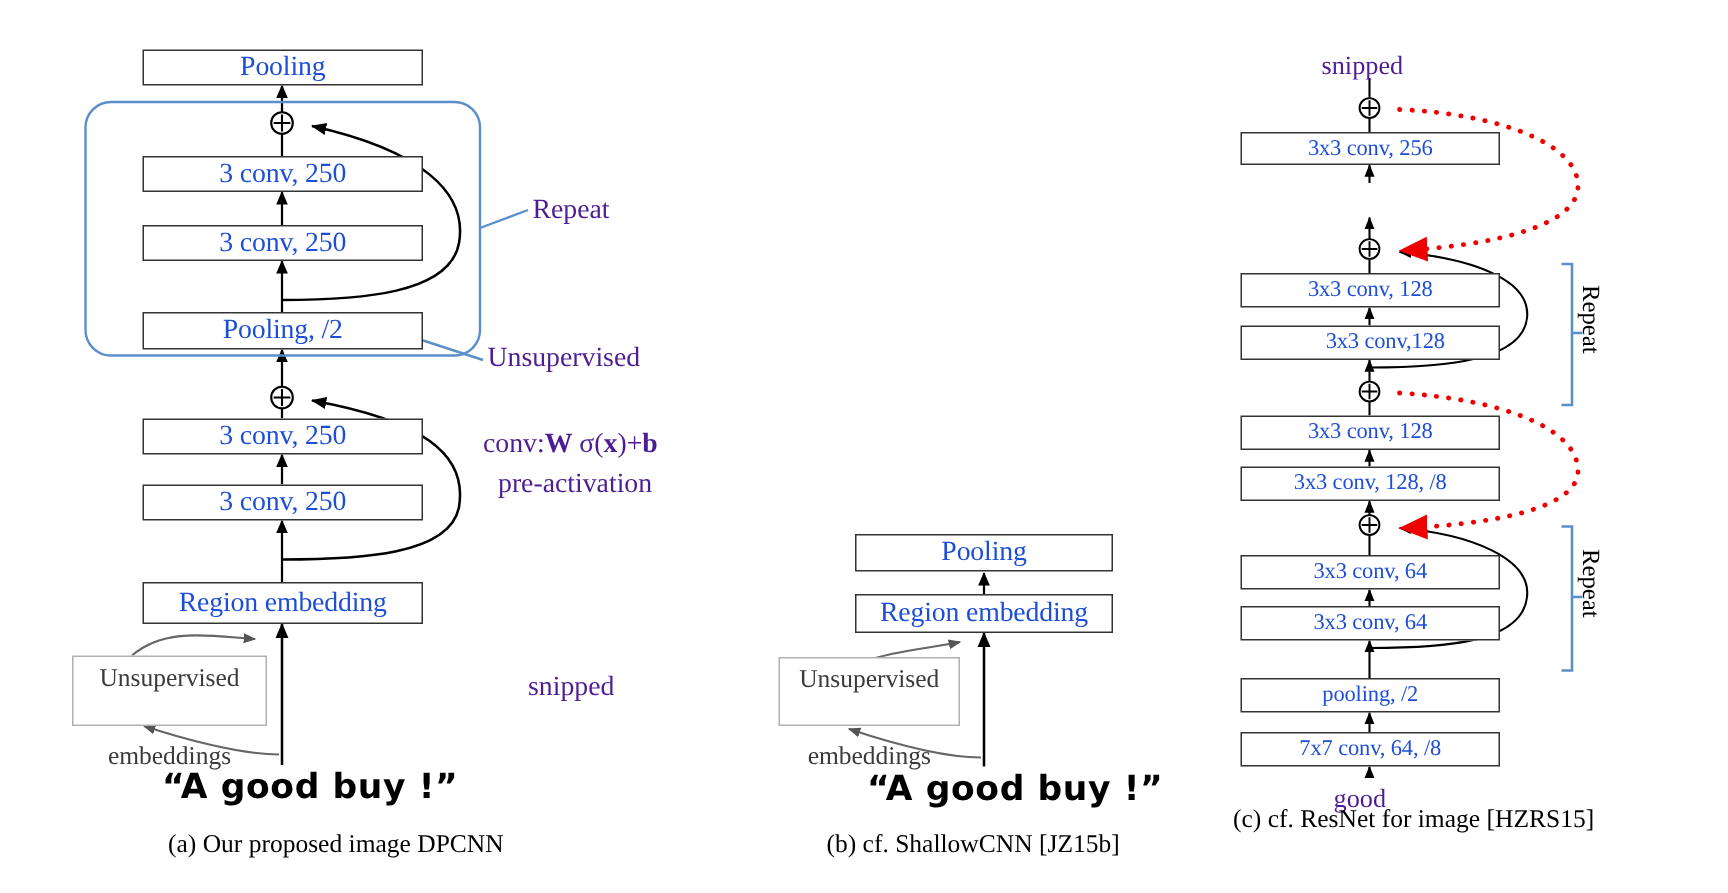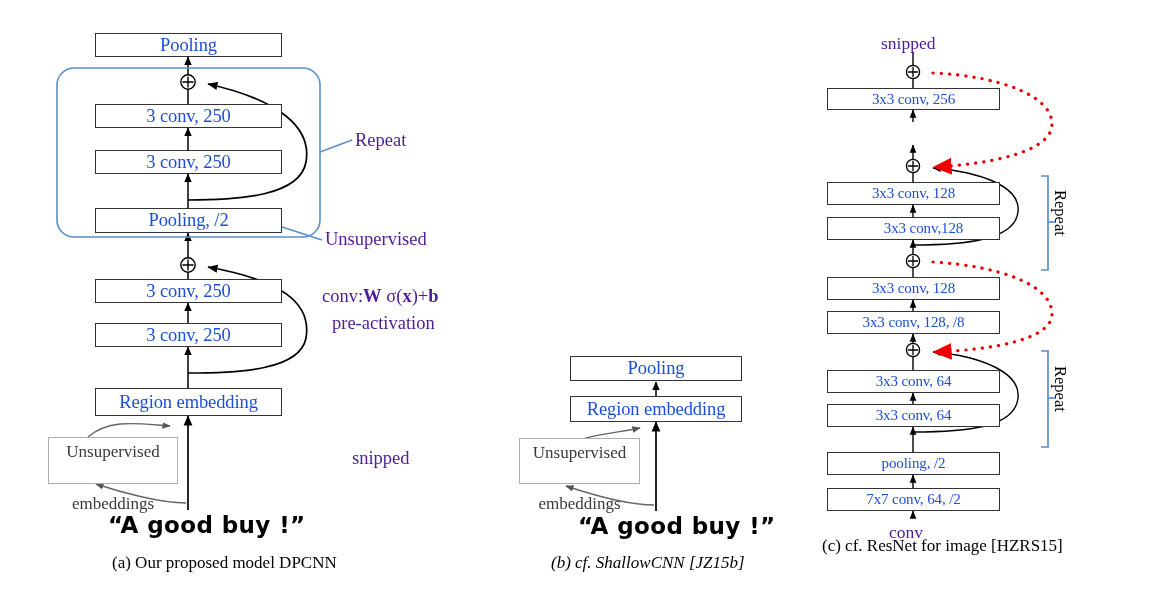--- a/index.html
+++ b/index.html
@@ -245,37 +245,37 @@
   <div class="freetext t18" style="left:355px; top:130px;">Repeat</div>
   <div class="freetext t18" style="left:325px; top:229px;">Unsupervised</div>
 
   <div class="freetext t18 formula" style="left:322px; top:285px;"><span>conv:<b>W</b> σ(<b>x</b>)+<b>b</b></span></div>
   <div class="freetext t18 formula" style="left:332px; top:312px;">pre-activation</div>
 
   <div class="freetext t18" style="left:352px; top:448px;">snipped</div>
 
   <div class="quote" style="left:108px; top:512px;">“A good buy !”</div>
 
-  <div class="caption" style="left:112px; top:553px;">(a)  Our proposed model DPCNN</div>
+  <div class="caption" style="left:112px; top:553px;">(a)  Our proposed image DPCNN</div>
 
   <div class="node big" style="left:570px; top:356px; width:172px; height:25px;">
     <span>Pooling</span>
   </div>
   <div class="node big" style="left:570px; top:396px; width:172px; height:26px;">
     <span>Region embedding</span>
   </div>
 
   <div class="ghostbox" style="left:519px; top:438px; width:121px; height:46px;">
     <span>Unsupervised</span>
     <span>embeddings</span>
   </div>
 
   <div class="quote" style="left:578px; top:513px;">“A good buy !”</div>
 
-  <div class="caption" style="left:551px; top:553px;font-style:italic;">(b)  cf. ShallowCNN [JZ15b]</div>
+  <div class="caption" style="left:551px; top:553px;">(b)  cf. ShallowCNN [JZ15b]</div>
 
   <div class="freetext t17" style="left:881px; top:33px;">snipped</div>
 
   <div class="node small" style="left:827px; top:88px; width:173px; height:22px;">
     <span>3x3 conv, 256</span>
   </div>
   <div class="node small" style="left:827px; top:182px; width:173px; height:23px;">
     <span>3x3 conv, 128</span>
   </div>
   <div class="node small" style="left:827px; top:217px; width:173px; height:23px;padding-left:20px;">
@@ -290,23 +290,23 @@
   <div class="node small" style="left:827px; top:370px; width:173px; height:23px;">
     <span>3x3 conv, 64</span>
   </div>
   <div class="node small" style="left:827px; top:404px; width:173px; height:23px;">
     <span>3x3 conv, 64</span>
   </div>
   <div class="node small" style="left:827px; top:452px; width:173px; height:23px;">
     <span>pooling, /2</span>
   </div>
   <div class="node small" style="left:827px; top:488px; width:173px; height:23px;">
-    <span>7x7 conv, 64, /2</span>
-  </div>
-
-  <div class="freetext t17" style="left:889px; top:522px;">conv</div>
+    <span>7x7 conv, 64, /8</span>
+  </div>
+
+  <div class="freetext t17" style="left:889px; top:522px;">good</div>
 
   <div class="rot-label" style="left:1070px; top:190px;">Repeat</div>
   <div class="rot-label" style="left:1070px; top:366px;">Repeat</div>
 
   <div class="caption" style="left:822px; top:523px;margin-top:13px;">(c)  cf. ResNet for image [HZRS15]</div>
 
 </div>
 
 </body></html>

